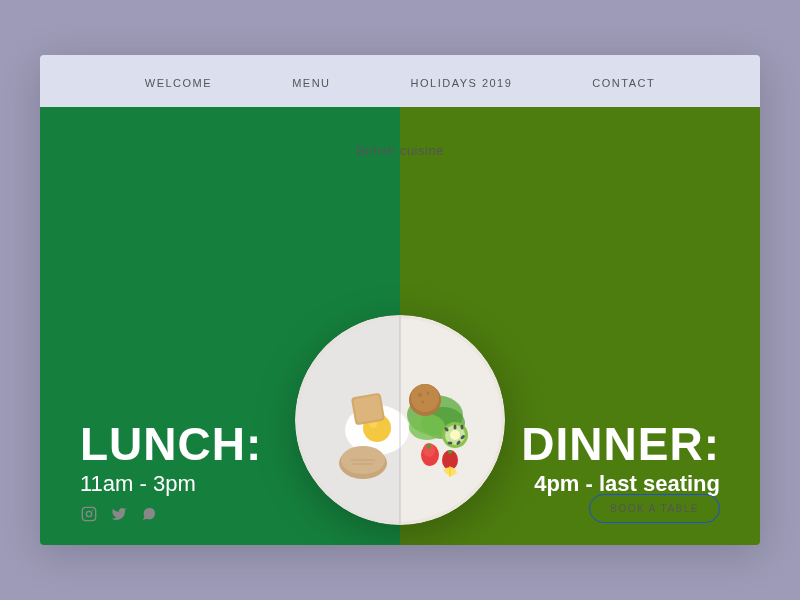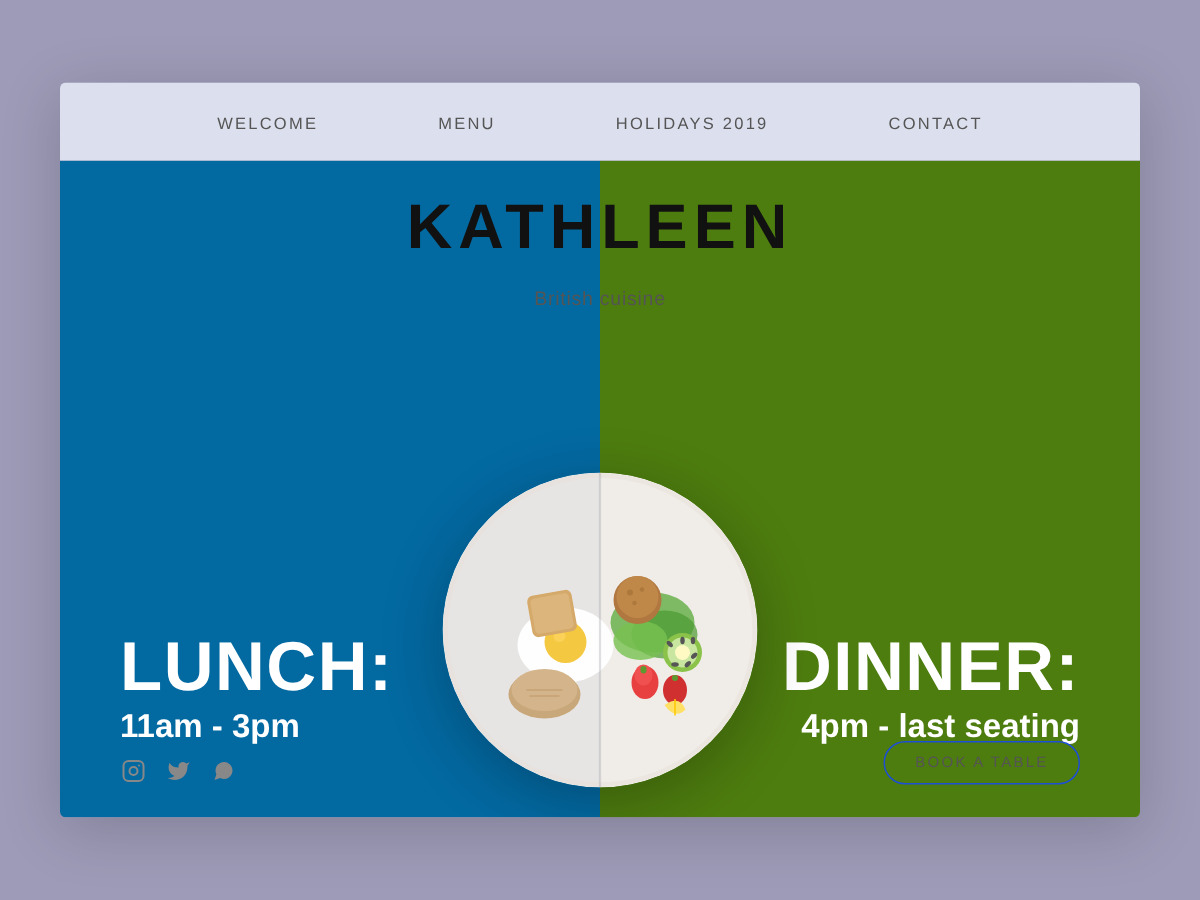--- a/index.html
+++ b/index.html
@@ -50,21 +50,21 @@
     .hero {
       flex: 1;
       display: flex;
       position: relative;
       overflow: hidden;
     }
 
     
     .hero-left {
       flex: 1;
-      background-color: #0369a1;
+      background-color: #15803d;
       position: relative;
       display: flex;
       flex-direction: column;
       justify-content: flex-end;
       padding: 0 0 48px 40px;
     }
 
     
     .hero-right {
       flex: 1;
@@ -107,21 +107,21 @@
     .lunch-label {
       font-size: 46px;
       font-weight: 900;
       color: #fff;
       line-height: 1;
       letter-spacing: 1px;
     }
 
     .lunch-hours {
       font-size: 22px;
-      font-weight: 700;
+      font-weight: 400;
       color: #fff;
       margin-top: 4px;
     }
 
     
     .dinner-label {
       font-size: 46px;
       font-weight: 900;
       color: #fff;
       line-height: 1;
@@ -212,21 +212,20 @@
       <div class="lunch-label">LUNCH:</div>
       <div class="lunch-hours">11am - 3pm</div>
     </div>
 
     <div class="hero-right">
       <div class="dinner-label">DINNER:</div>
       <div class="dinner-hours">4pm - last seating</div>
     </div>
 
     <div class="title-overlay">
-      <div class="restaurant-name">KATHLEEN</div>
       <div class="restaurant-subtitle">British cuisine</div>
     </div>
 
     <div class="plate-container">
       <svg class="plate-svg" viewBox="0 0 210 210" xmlns="http://www.w3.org/2000/svg">
 
         <circle cx="105" cy="105" r="105" fill="#f0ede8"></circle>
 
         <path d="M105,0 A105,105 0 0,0 105,210 Z" fill="rgba(180,185,210,0.15)"></path>
 

